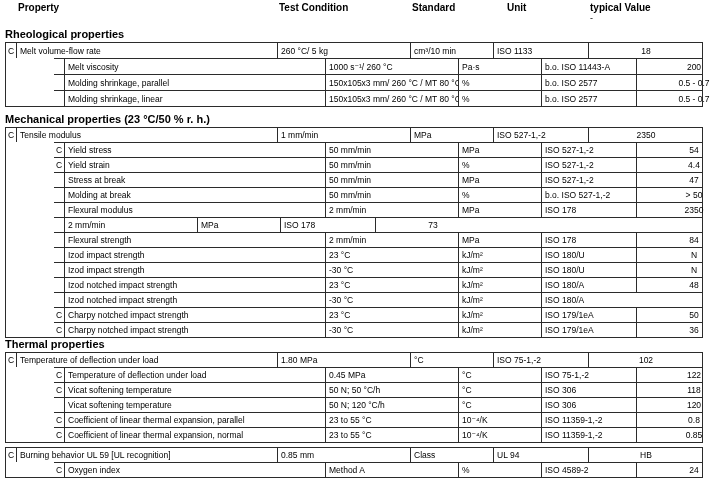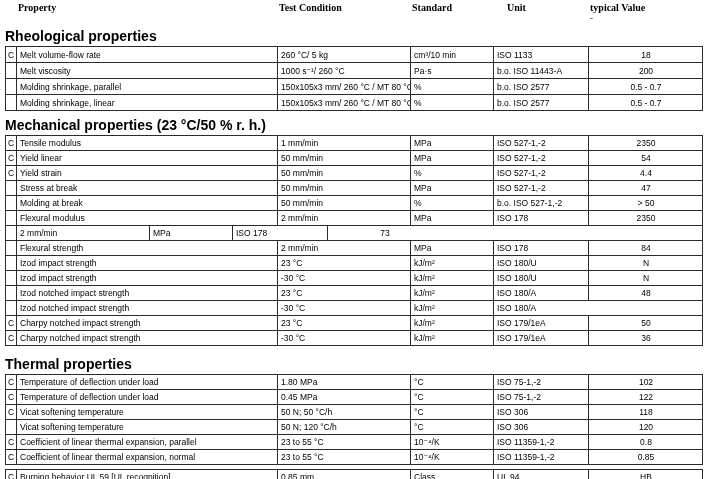--- a/index.html
+++ b/index.html
@@ -14,33 +14,33 @@
   
   .col-c    { width: 11px;  flex: none; }
   .col-prop { width: 261px; flex: none; }
   .col-test { width: 133px; flex: none; }
   .col-unit { width: 83px;  flex: none; }
   .col-std  { width: 95px;  flex: none; }
   .col-val  { width: 114px; flex: none; }
 
   
   .col-headers { display: flex; }
-  .ch { font-size: 10px; font-weight: bold; line-height: 11px; padding-left: 2px; box-sizing: border-box; font-family: Liberation Serif, serif; }
+  .ch { font-size: 10px; font-weight: bold; line-height: 11px; padding-left: 2px; box-sizing: border-box; }
   .ch .dash { display: block; font-weight: normal; font-size: 9px; }
 
   
-  .section-title { font-size: 14px; font-weight: bold; margin: 6px 0 2px 0; }
+  .section-title { font-size: 11px; font-weight: bold; margin: 6px 0 2px 0; }
   #sections section:nth-child(1) .section-title { margin-top: 4px; }
-  #sections section:nth-child(3) .section-title { margin-top: 10px; }
+  #sections section:nth-child(3) .section-title { margin-top: 0; }
 
   
   .block { border: 1px solid #2b2b2b; width: 698px; box-sizing: border-box; background: #fff; }
   .block + .block { margin-top: 4px; }
   .row { display: flex; }
-  .row + .row { border-top: 1px solid #2b2b2b; }
+  .row + .row { border-top: 1px solid #2b2b2b; margin-left: 48px; }
   .cell {
     box-sizing: border-box;
     border-right: 1px solid #2b2b2b;
     font-size: 8.5px; line-height: 10px;
     display: flex; align-items: center;
     padding-left: 3px;
     white-space: nowrap; overflow: hidden;
   }
   .cell:last-child { border-right: none; }
   .cell.col-c  { justify-content: center; padding-left: 0; }
@@ -117,21 +117,21 @@
     <div class="cell col-c">C</div>
     <div class="cell col-prop">Tensile modulus</div>
     <div class="cell col-test">1 mm/min</div>
     <div class="cell col-unit">MPa</div>
     <div class="cell col-std">ISO 527-1,-2</div>
     <div class="cell col-val">2350</div>
   </div>
 
   <div class="row">
     <div class="cell col-c">C</div>
-    <div class="cell col-prop">Yield linear</div>
+    <div class="cell col-prop">Yield stress</div>
     <div class="cell col-test">50 mm/min</div>
     <div class="cell col-unit">MPa</div>
     <div class="cell col-std">ISO 527-1,-2</div>
     <div class="cell col-val">54</div>
   </div>
 
   <div class="row">
     <div class="cell col-c">C</div>
     <div class="cell col-prop">Yield strain</div>
     <div class="cell col-test">50 mm/min</div>

